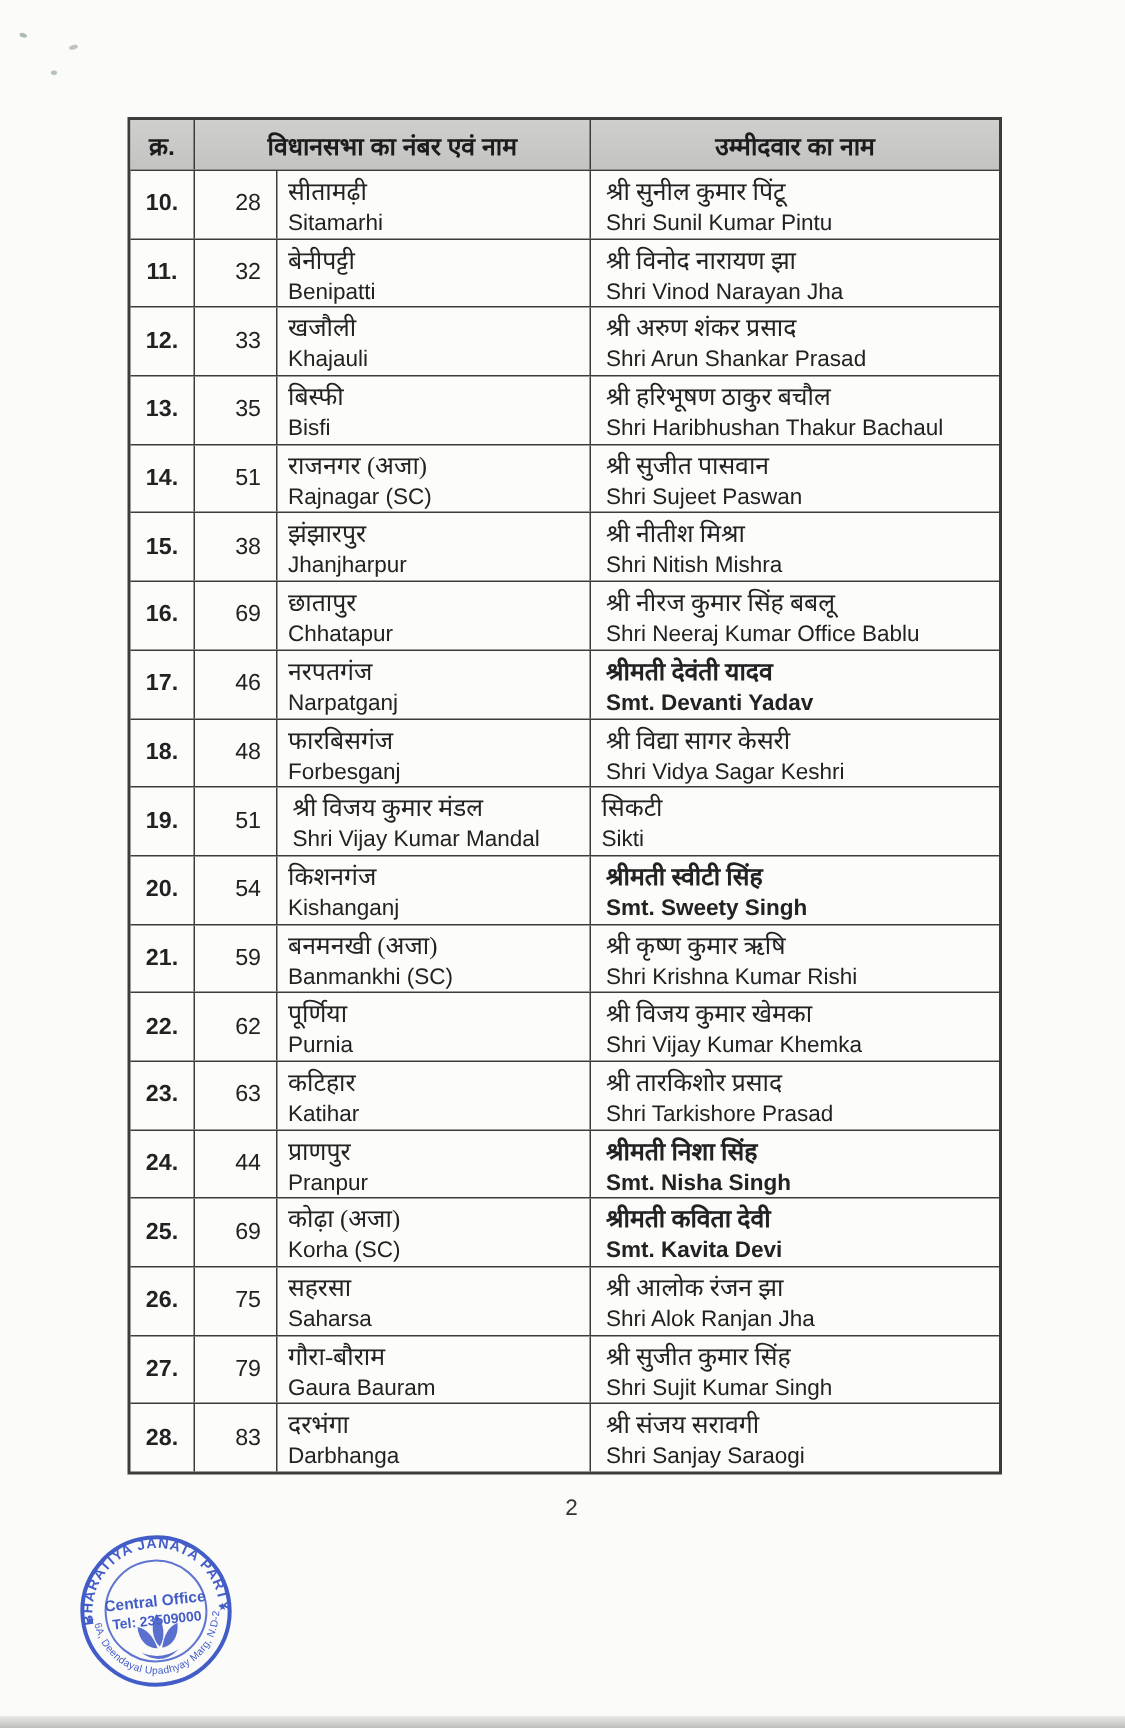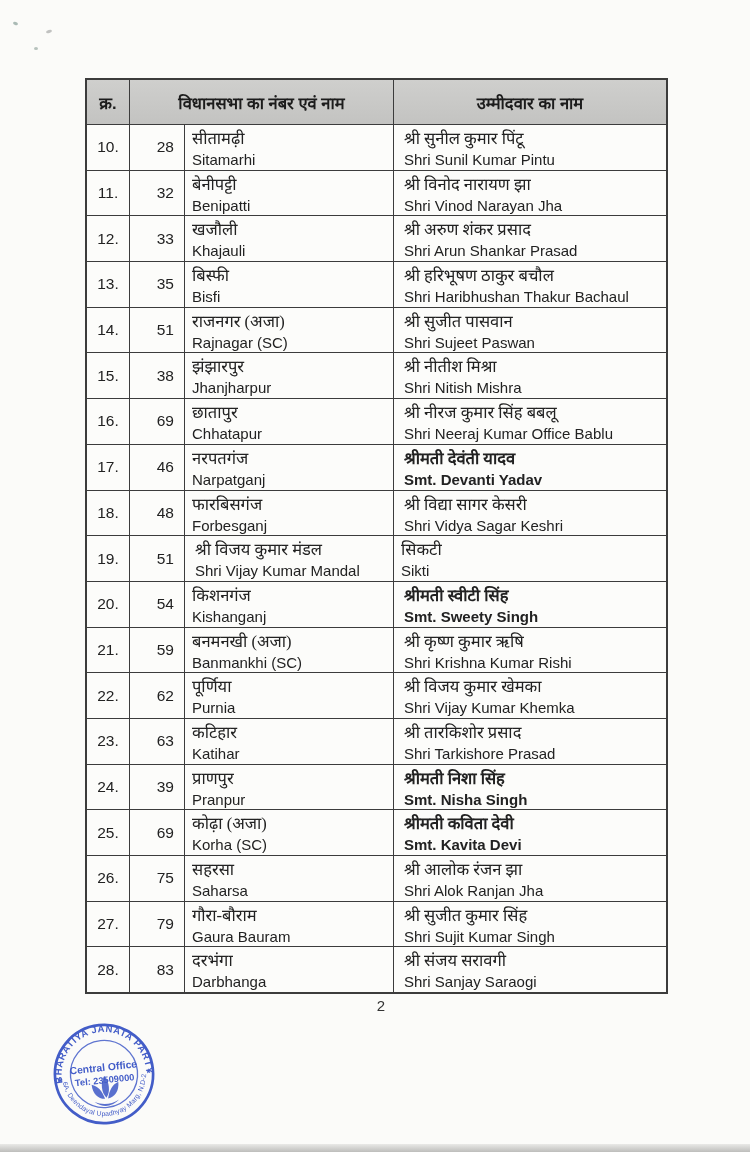--- a/index.html
+++ b/index.html
@@ -21,35 +21,35 @@
   .speck3{left:34px;top:47px;width:4px;height:3px;background:#4f6d63;opacity:.4;}
 
   
   .doc-table{
     position:absolute;left:85px;top:78px;width:583px;
     border:2px solid #3c3c3c;box-sizing:border-box;
     background:#fcfcfa;
   }
   .thead{
     display:grid;grid-template-columns:42px 264px 1fr;
-    height:44px;background:linear-gradient(#cfcfcd,#c3c3c1);text-align:right;
+    height:33px;background:linear-gradient(#cfcfcd,#c3c3c1);text-align:right;
   }
   .thead .hcell{
     display:flex;align-items:center;justify-content:center;
     font-weight:bold;font-size:16.5px;color:#1c1c1c;
     border-left:1.5px solid #3c3c3c;overflow:hidden;white-space:nowrap;
   }
   .thead .hcell:first-child{border-left:none;}
   .row{
     display:grid;grid-template-columns:42px 55px 209px 1fr;
     height:45.7px;border-top:1.5px solid #3c3c3c;box-sizing:border-box;
   }
   .cell{border-left:1.5px solid #3c3c3c;overflow:hidden;box-sizing:border-box;}
   .cell:first-child{border-left:none;}
-  .c-sl{display:flex;align-items:center;justify-content:center;font-size:15.5px;}
+  .c-sl{display:flex;align-items:center;justify-content:center;font-size:15.5px;font-weight:bold;}
   .c-num{display:flex;align-items:center;justify-content:flex-end;padding-right:10px;font-size:15.5px;}
   .c-name{padding:2px 4px 0 7px;}
   .c-cand{padding:2px 4px 0 10px;}
   .hi{font-size:16.5px;line-height:23px;white-space:nowrap;font-family:Liberation Serif, serif;}
   .en{font-size:15px;line-height:20px;white-space:nowrap;}
   .bold .hi,.bold .en{font-weight:bold;}
 
   
   .page-num{
     position:absolute;left:0;top:997px;width:762px;text-align:center;
@@ -313,21 +313,21 @@
       <div class="hi cand-hi">श्री तारकिशोर प्रसाद</div>
       <div class="en cand-en">Shri Tarkishore Prasad</div>
     </div>
   </div>
 
   <div class="row">
     <div class="cell c-sl">
           <span class="sl">24.</span>
         </div>
     <div class="cell c-num">
-          <span class="num">39</span>
+          <span class="num">44</span>
         </div>
     <div class="cell c-name">
       <div class="hi name-hi">प्राणपुर</div>
       <div class="en name-en">Pranpur</div>
     </div>
     <div class="cell c-cand bold">
       <div class="hi cand-hi">श्रीमती निशा सिंह</div>
       <div class="en cand-en">Smt. Nisha Singh</div>
     </div>
   </div>

